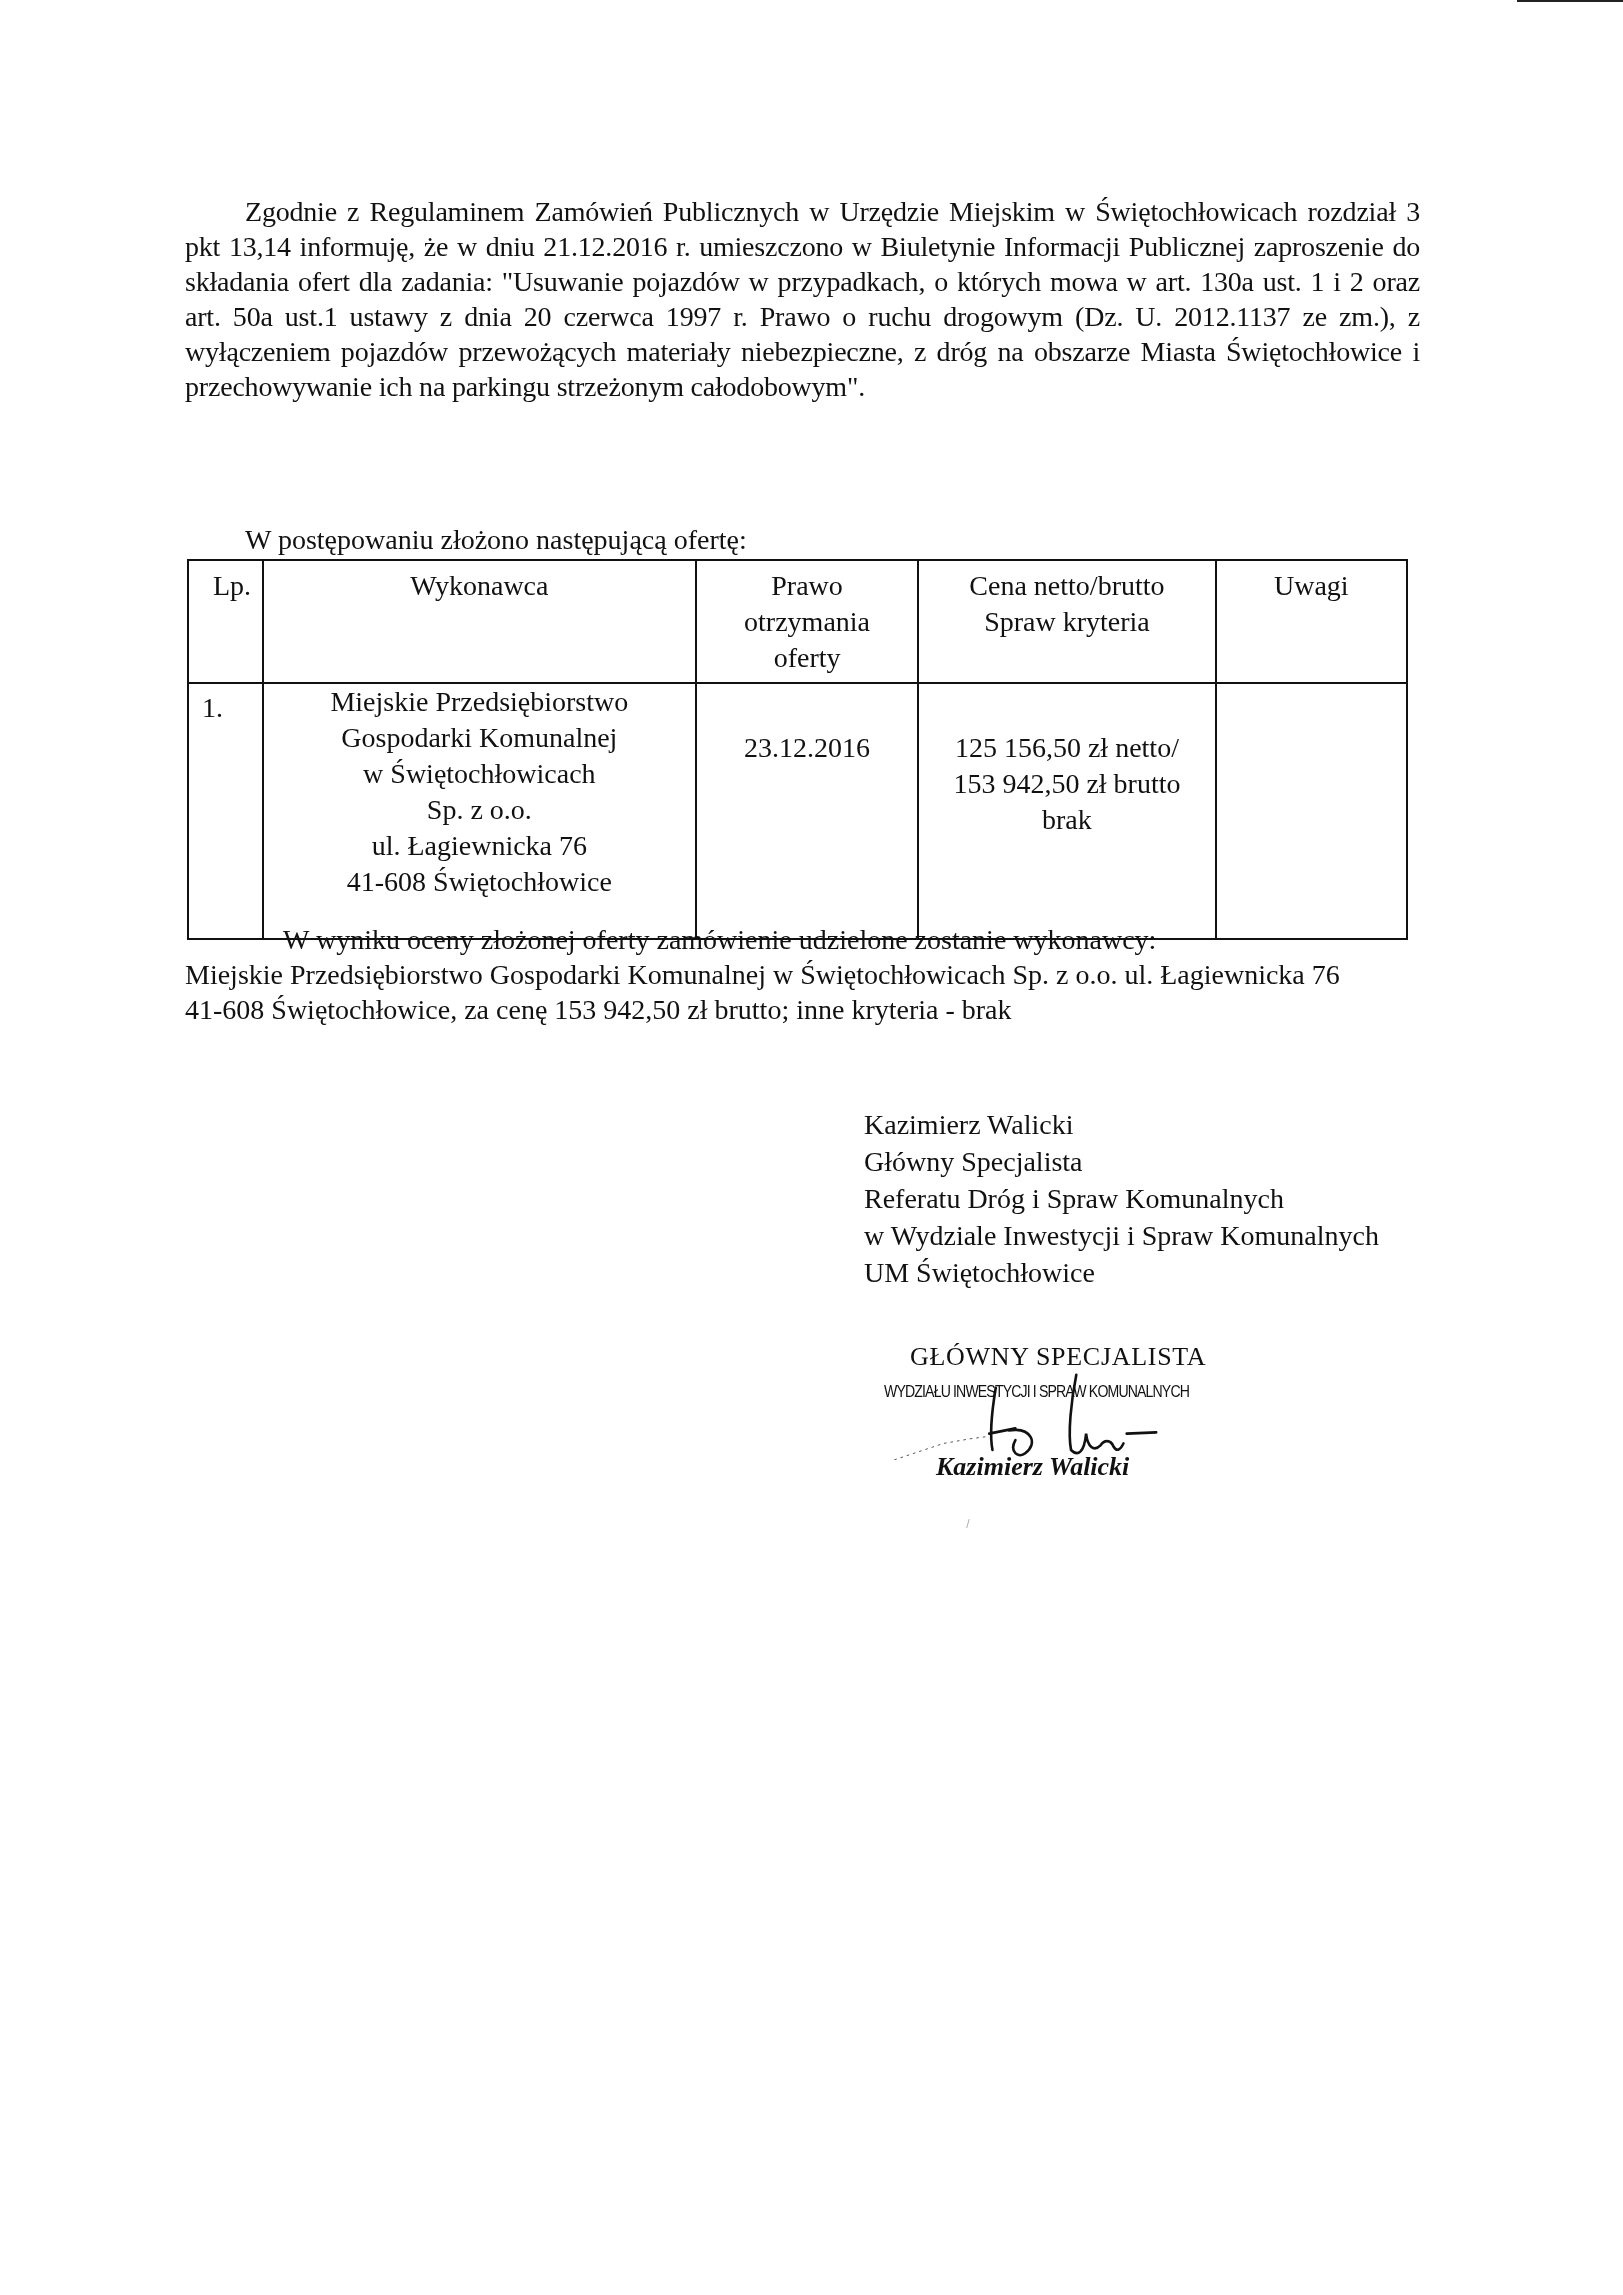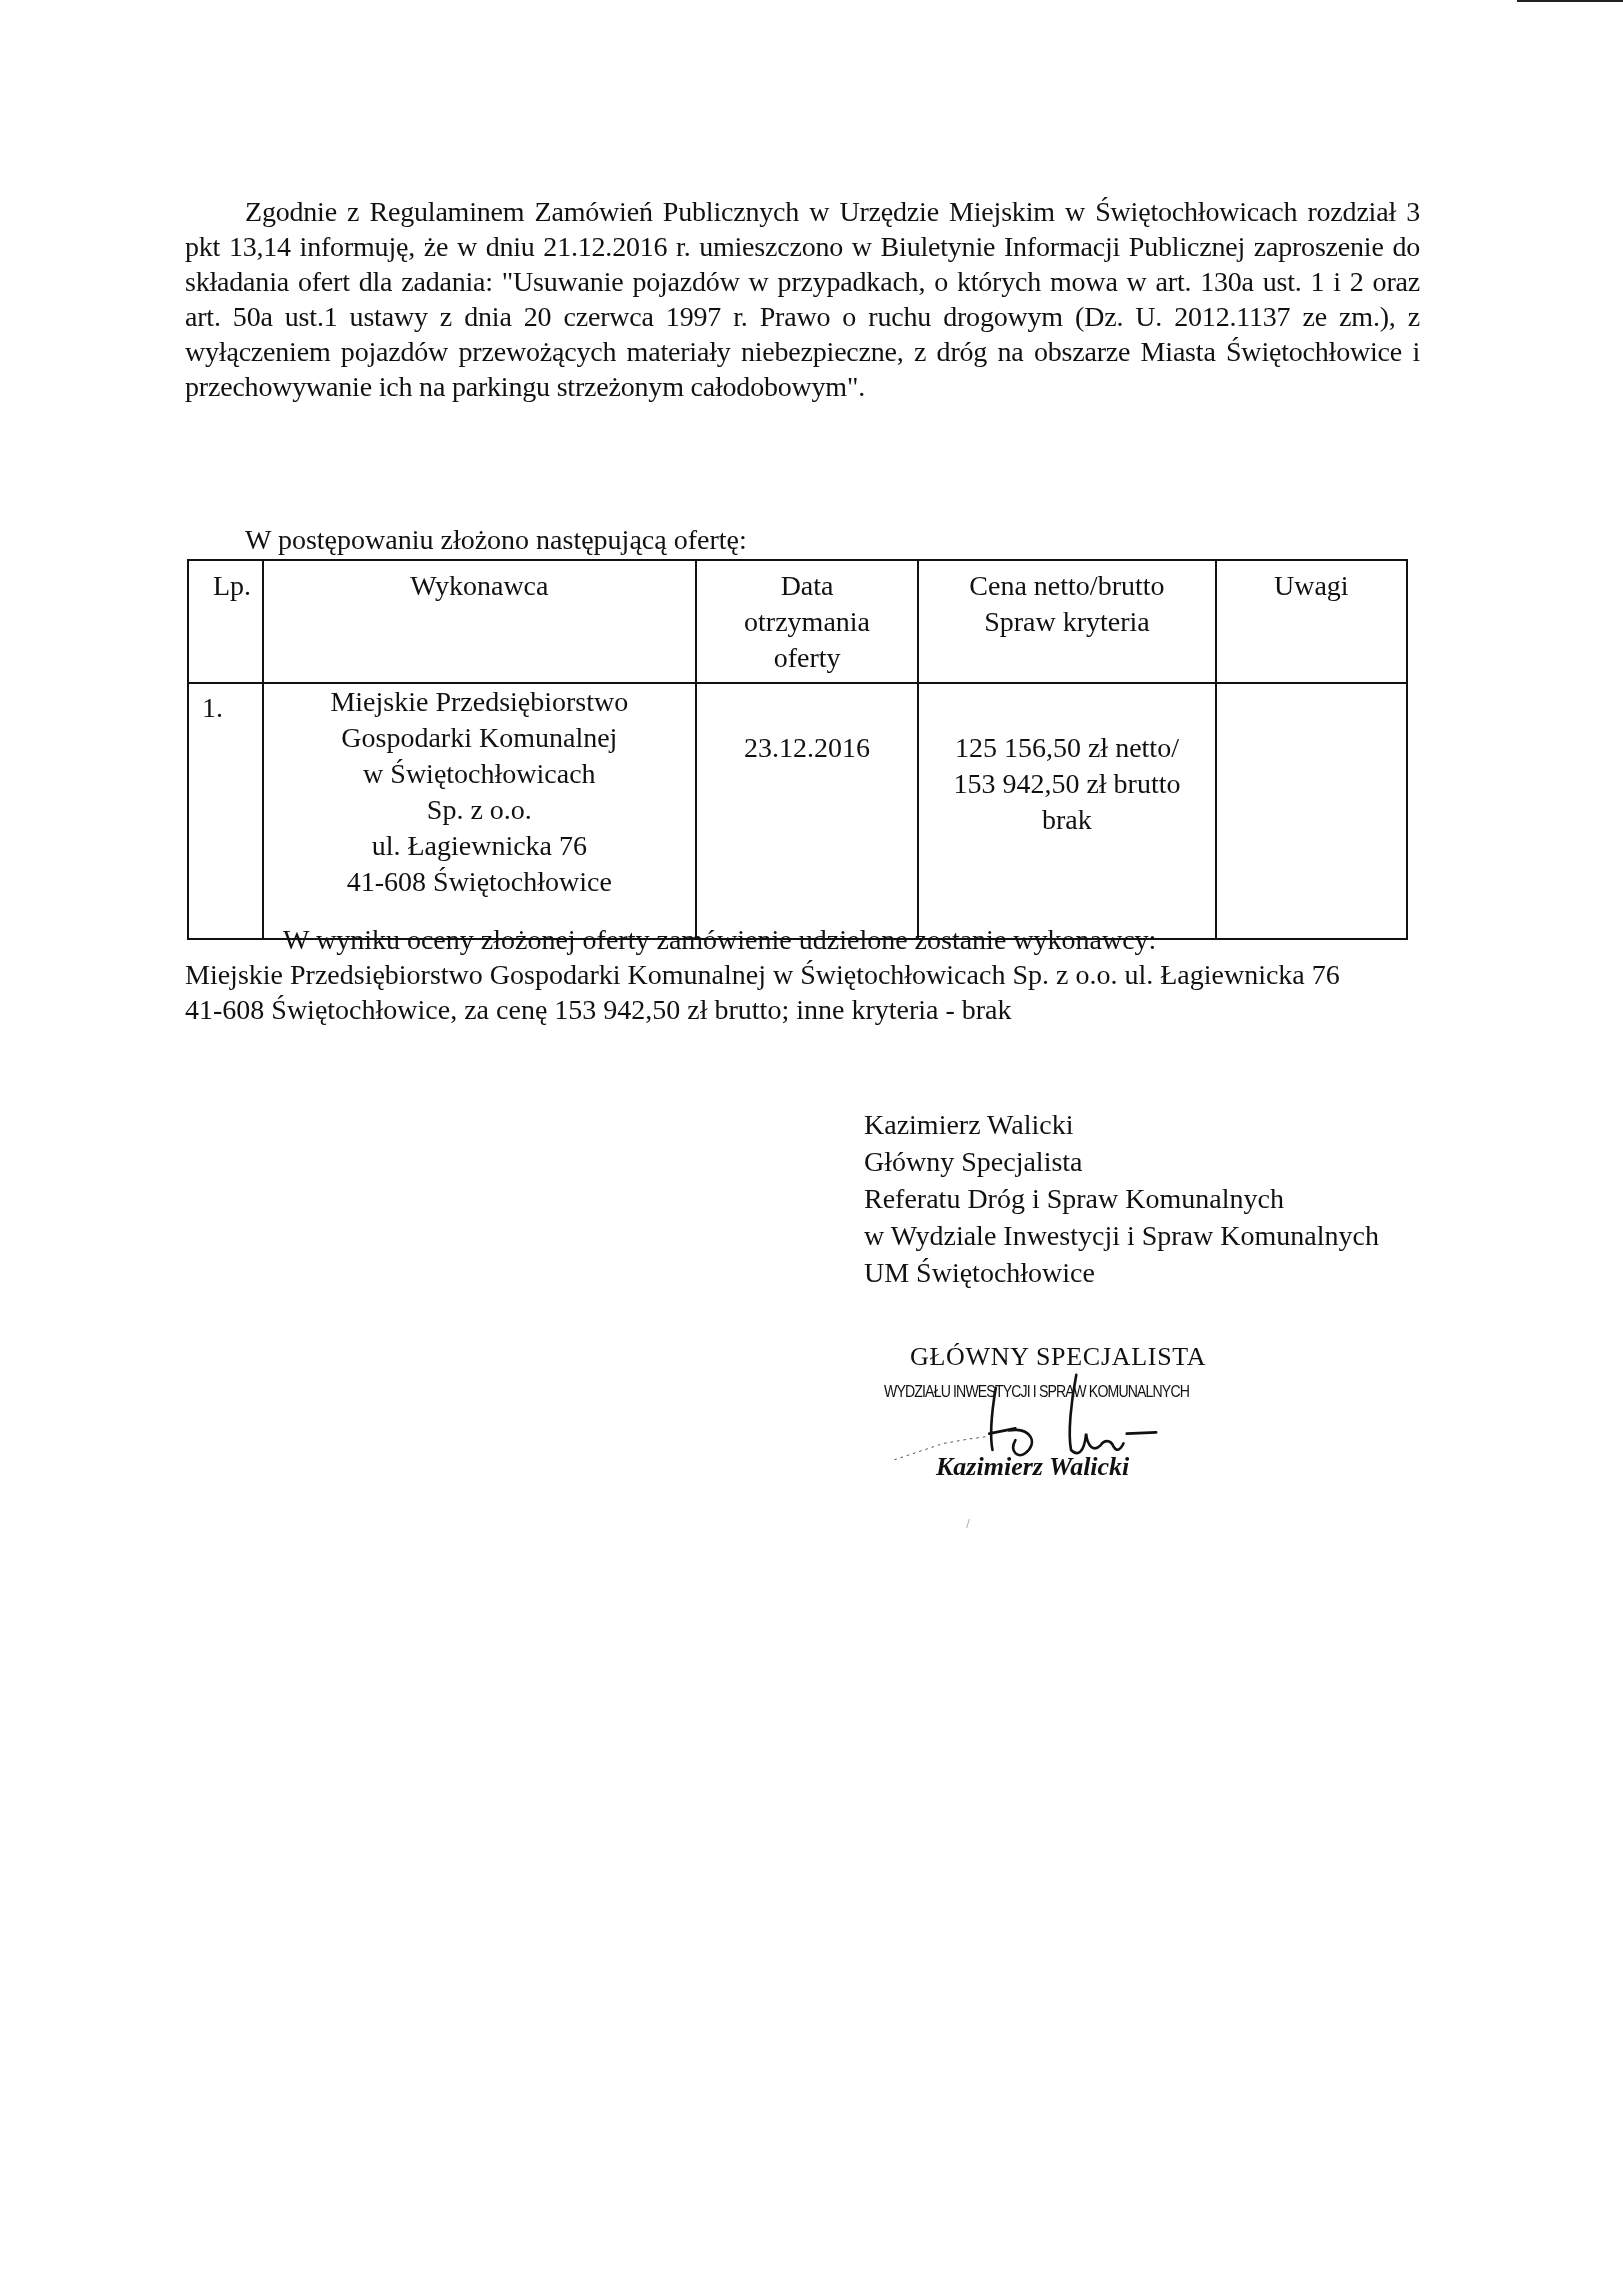--- a/index.html
+++ b/index.html
@@ -81,21 +81,21 @@
 </div>
 
 <div class="offer-lead">W postępowaniu złożono następującą ofertę:</div>
 
 <table class="offers">
   <thead>
     <tr>
       <th class="c-lp"><span class="c-lp-inner">Lp.</span></th>
       <th class="c-wyk">Wykonawca</th>
       <th class="c-data">
-        <span class="line">Data</span>
+        <span class="line">Prawo</span>
         <span class="line">otrzymania</span>
         <span class="line">oferty</span>
       </th>
       <th class="c-cena">
         <span class="line">Cena netto/brutto</span>
         <span class="line">Spraw kryteria</span>
       </th>
       <th class="c-uwagi">Uwagi</th>
     </tr>
   </thead>

